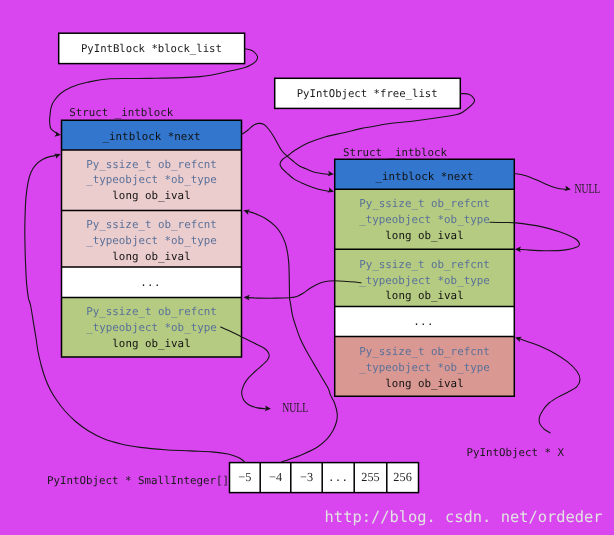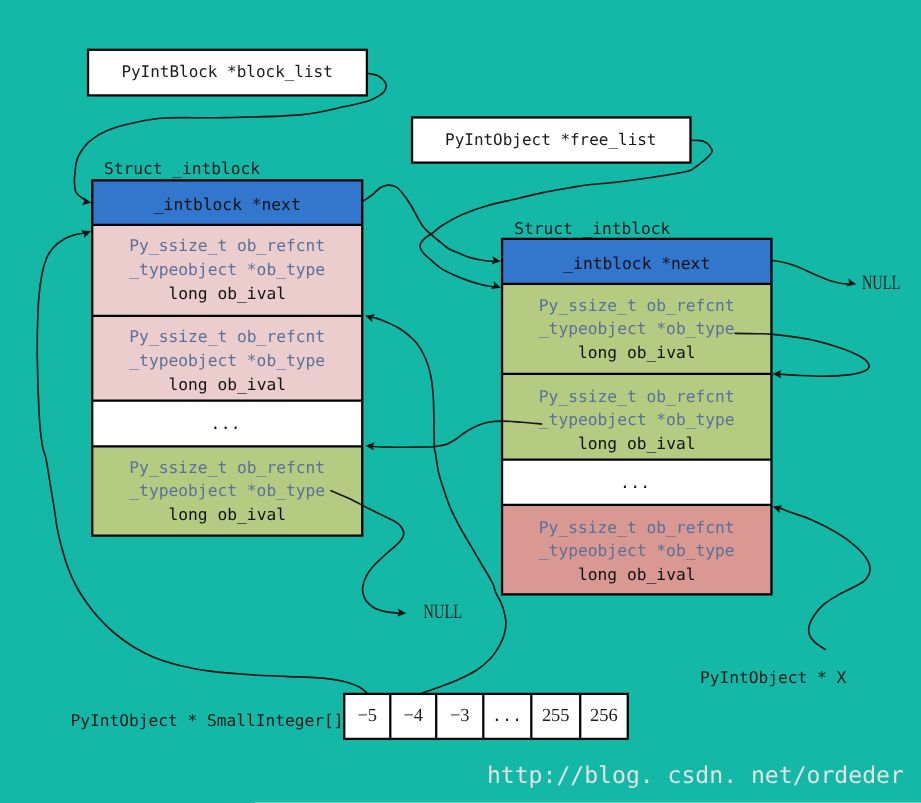--- a/index.html
+++ b/index.html
@@ -1,18 +1,18 @@
 <!DOCTYPE html>
 <html><head>
 <meta charset="utf-8">
 <style>
   html,body{margin:0;padding:0;}
   body{width:614px;height:535px;background:#ffffff;overflow:hidden;
        -webkit-font-smoothing:antialiased;}
-  #canvas{position:relative;width:614px;height:535px;background:#14b8a6;}
+  #canvas{position:relative;width:614px;height:535px;background:#d946ef;}
   svg#diagram{position:absolute;left:0;top:0;width:614px;height:535px;display:block;
               shape-rendering:geometricPrecision;}
   text{font-family:"DejaVu Sans Mono",monospace;white-space:pre;
         -webkit-font-smoothing:antialiased;text-rendering:geometricPrecision;}
   .cellsep{fill:none;stroke:#000000;stroke-width:1.5;}
   .curve{fill:none;stroke:#151515;stroke-width:1.1;stroke-linecap:round;}
   .ahead{fill:#151515;stroke:none;}
   .rowtxt{font-size:10.85px;}
   .accent{fill:#5a7199;}
   .bodyt{fill:#121212;}

